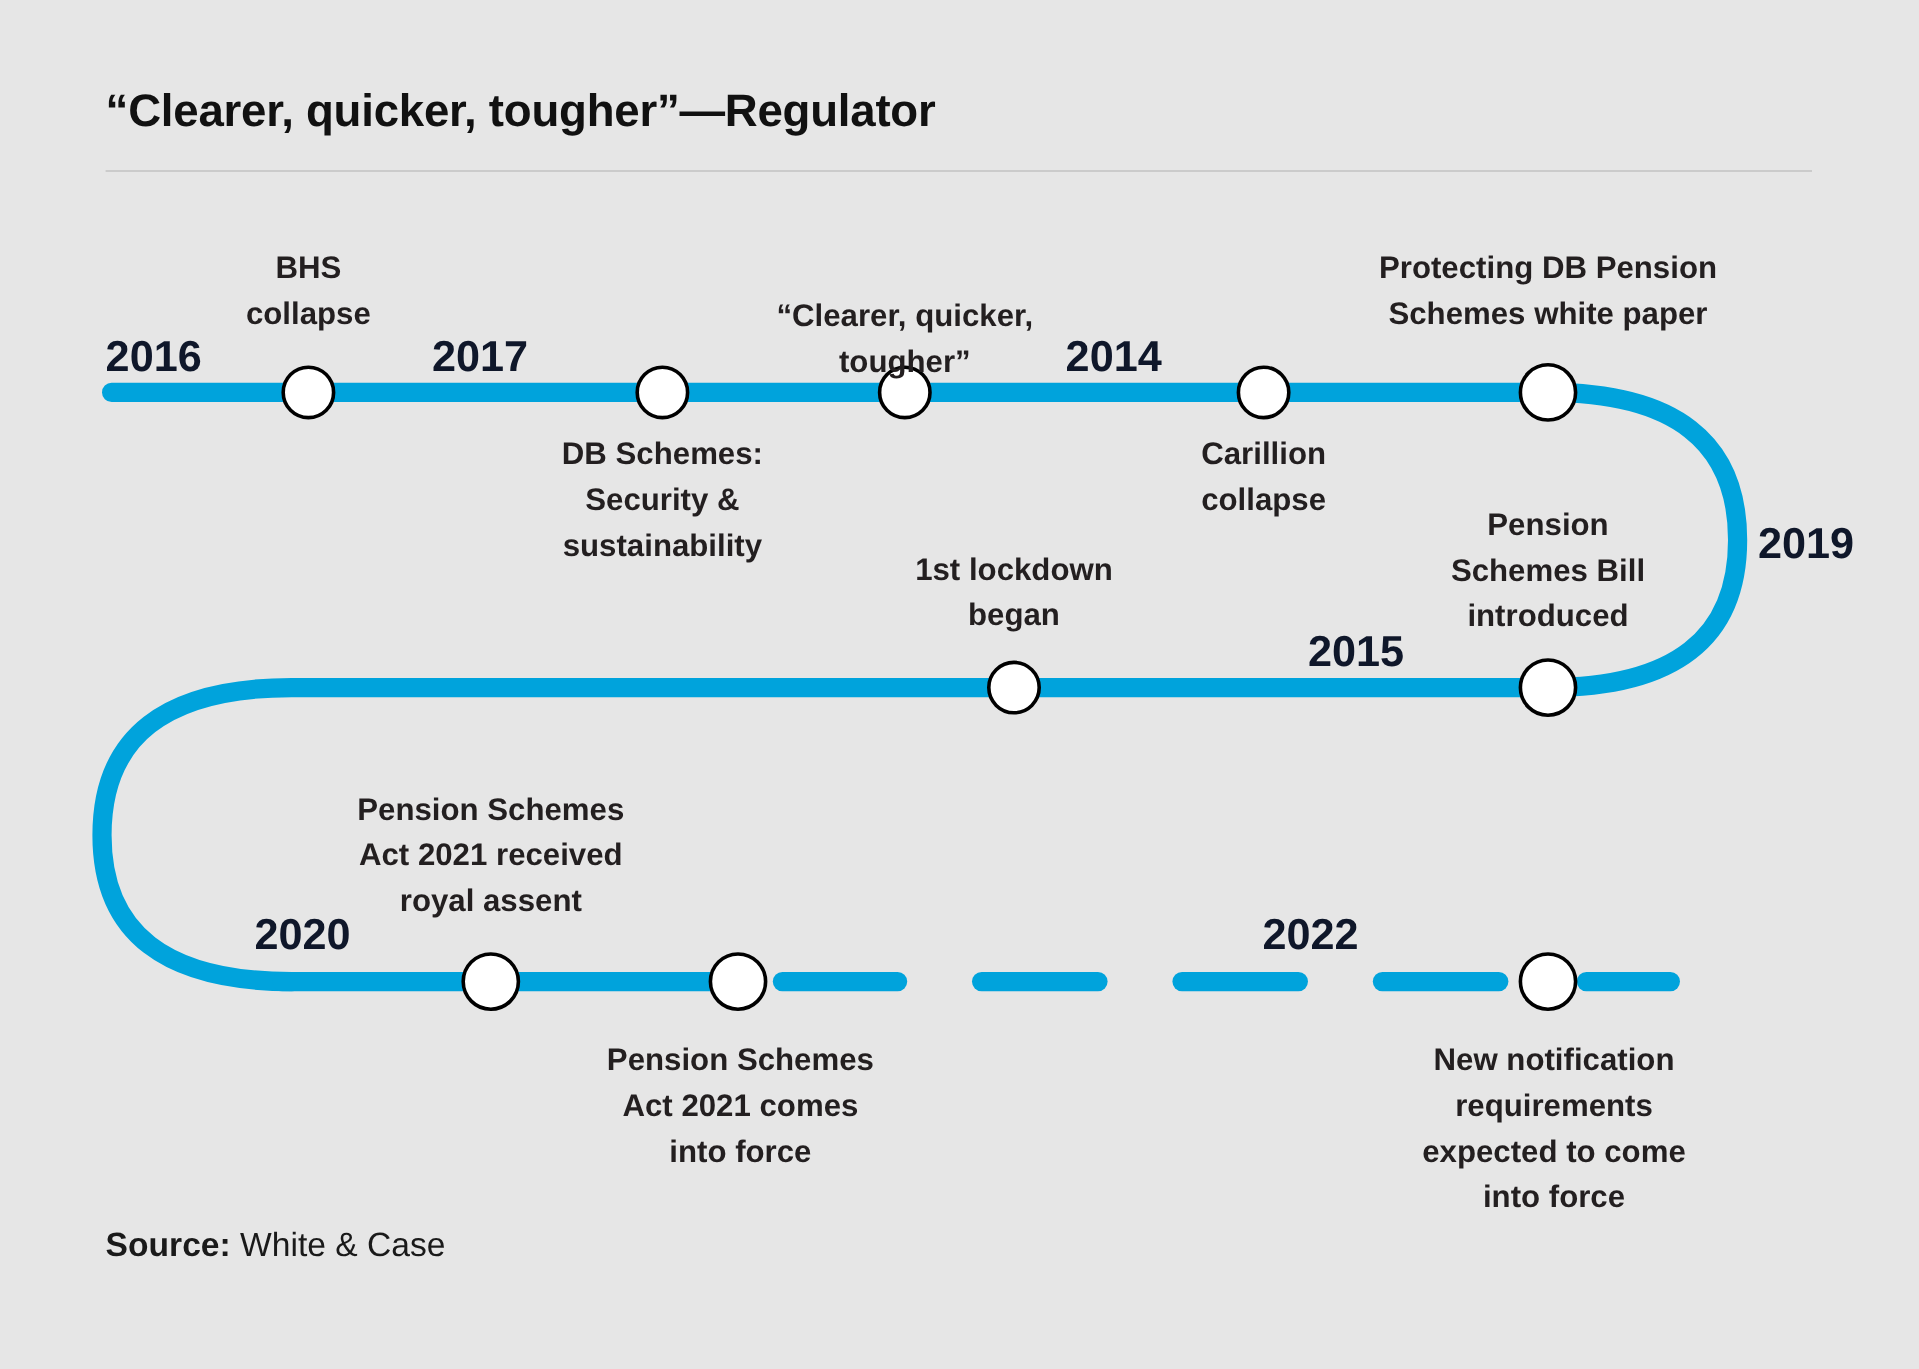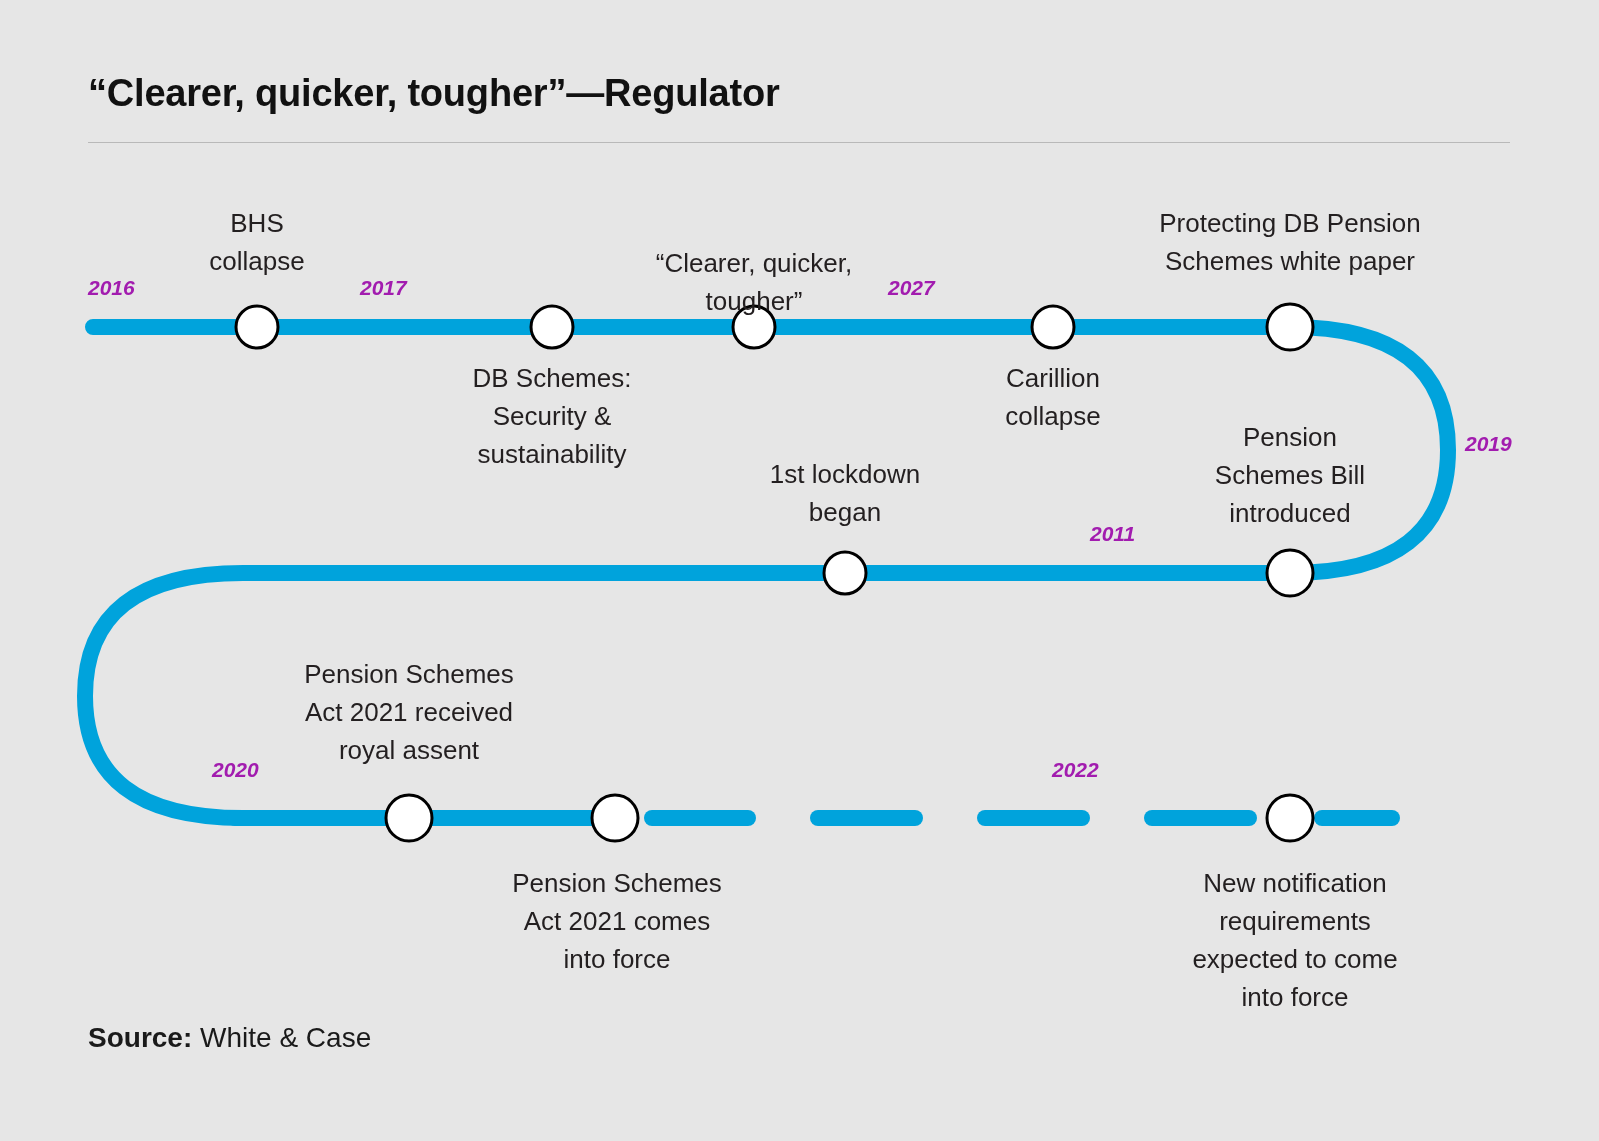--- a/index.html
+++ b/index.html
@@ -39,31 +39,30 @@
   }
   #timeline-svg {
     position: absolute;
     left: 0;
     top: 0;
     width: 1599px;
     height: 1141px;
   }
   .year-label {
     position: absolute;
-    font-size: 21px;
+    font-size: 36px;
     font-weight: bold;
-    color: #a21caf;
+    color: #0f172a;
     white-space: nowrap;
     letter-spacing: 0px;
-    font-style: italic;
   }
   .event-label {
     position: absolute;
     font-size: 26px;
-    font-weight: normal;
+    font-weight: bold;
     color: #231f20;
     line-height: 38px;
     text-align: center;
     white-space: pre-line;
   }
   .source {
     position: absolute;
     left: 88px;
     top: 1022px;
     font-size: 28px;
@@ -109,23 +108,23 @@
       <circle cx="1290" cy="573" r="23" fill="#ffffff" stroke="#000000" stroke-width="3"></circle>
       <circle cx="845" cy="573" r="21" fill="#ffffff" stroke="#000000" stroke-width="3"></circle>
       <circle cx="409" cy="818" r="23" fill="#ffffff" stroke="#000000" stroke-width="3"></circle>
       <circle cx="615" cy="818" r="23" fill="#ffffff" stroke="#000000" stroke-width="3"></circle>
       <circle cx="1290" cy="818" r="23" fill="#ffffff" stroke="#000000" stroke-width="3"></circle>
     </g>
   </svg>
 
   <div class="year-label" style="left:88px;  top:276px;">2016</div>
   <div class="year-label" style="left:360px; top:276px;">2017</div>
-  <div class="year-label" style="left:888px; top:276px;">2027</div>
+  <div class="year-label" style="left:888px; top:276px;">2014</div>
   <div class="year-label" style="left:1465px; top:432px;">2019</div>
-  <div class="year-label" style="left:1090px; top:522px;">2011</div>
+  <div class="year-label" style="left:1090px; top:522px;">2015</div>
   <div class="year-label" style="left:212px;  top:758px;">2020</div>
   <div class="year-label" style="left:1052px; top:758px;">2022</div>
 
   <div class="event-label" style="left:157px; top:204px; width:200px;">BHS
 collapse</div>
 
   <div class="event-label" style="left:432px; top:359px; width:240px;">DB Schemes:
 Security &amp;
 sustainability</div>
 

